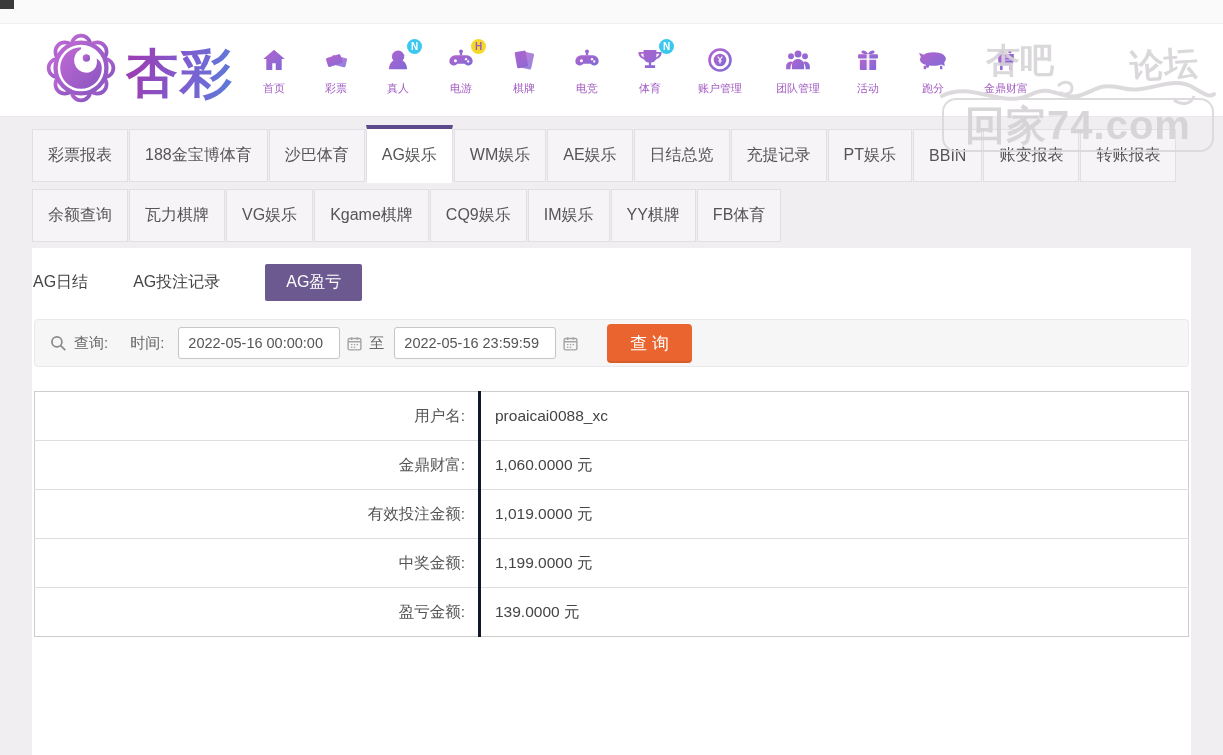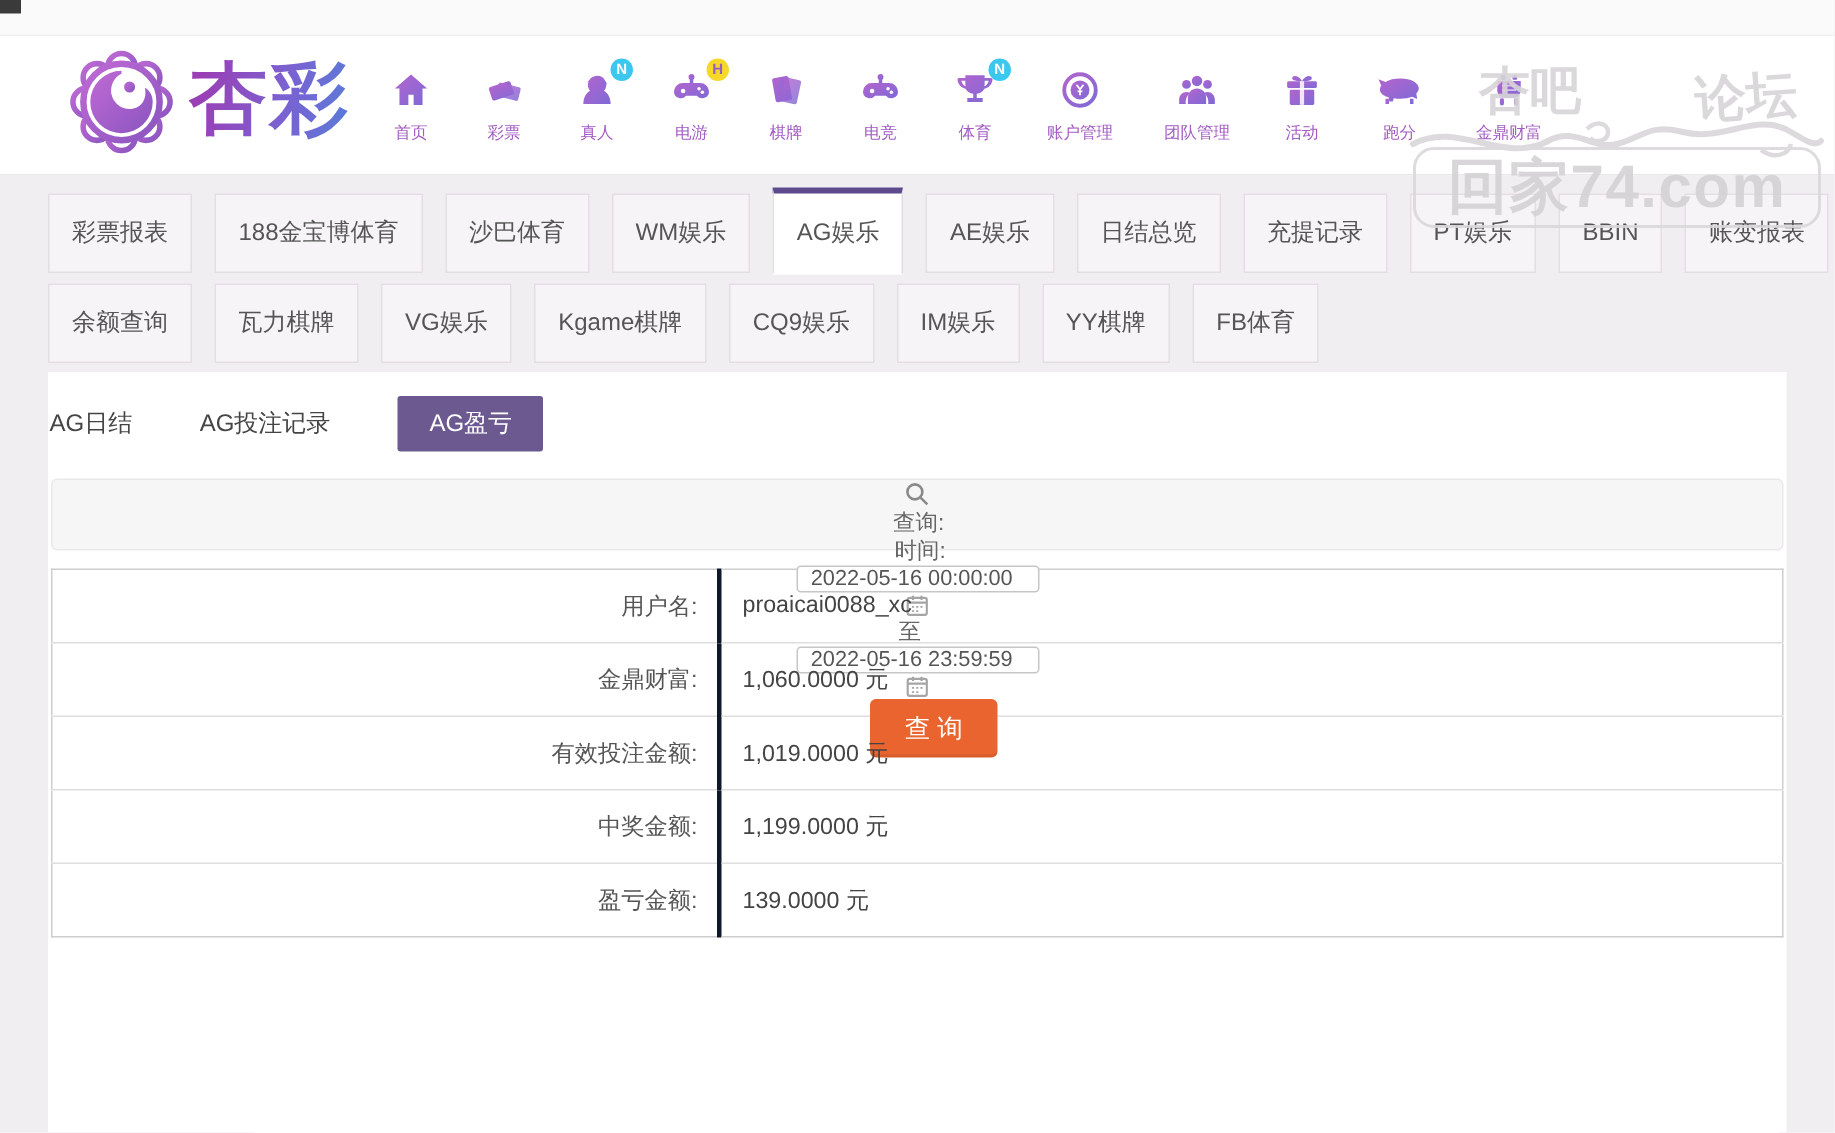--- a/index.html
+++ b/index.html
@@ -7,21 +7,21 @@
     font-family:"Liberation Sans","DejaVu Sans",sans-serif; background:#f1eef1; }
   .page { position:relative; width:1223px; height:755px; }
 
   
   .top-strip { height:24px; background:#fafafa; border-bottom:1px solid #f0f0f0; }
   .corner-artifact { position:absolute; left:0; top:0; width:14px; height:9px; background:#3a3a3a; }
 
   
   .header { height:93px; background:#fff; border-bottom:1px solid #eae7ea;
     display:flex; align-items:center; padding-left:44px; position:relative; z-index:10; }
-  .logo { display:flex; align-items:flex-start; gap:8px; margin-right:26px; }
+  .logo { display:flex; align-items:flex-end; gap:8px; margin-right:26px; }
   .logo-text { font-size:52px; font-weight:bold; letter-spacing:2px; color:#8b4fc0;
     background:linear-gradient(100deg,#9a3fb4 10%,#7d5fd0 55%,#5b7ad8 95%);
     -webkit-background-clip:text; background-clip:text; -webkit-text-fill-color:transparent; }
   .nav { display:flex; align-items:flex-end; gap:34px; }
   .nav-item { display:flex; flex-direction:column; align-items:center; gap:5px; cursor:pointer; }
   .nav-icon-wrap { position:relative; height:32px; display:flex; align-items:center; }
   .nav-label { font-size:11px; color:#a35cc2; white-space:nowrap; }
   .badge { position:absolute; top:-5px; right:-10px; width:15px; height:15px; border-radius:50%;
     font-size:10px; font-weight:bold; display:flex; align-items:center; justify-content:center; }
   .badge-n { background:#3cc8ee; color:#fff; }
@@ -32,33 +32,33 @@
     pointer-events:none; color:#d7d4d7; opacity:.9; }
   .wm-a { position:absolute; left:48px; top:2px; font-size:34px; font-weight:bold; }
   .wm-b { position:absolute; left:192px; top:6px; font-size:34px; font-weight:bold; transform:rotate(-4deg); }
   .wm-swirl { position:absolute; left:0; top:40px; }
   .wm-box { position:absolute; left:4px; top:62px; width:272px; height:54px;
     border:2px solid #dbd8db; border-radius:14px; text-align:center; line-height:50px;
     font-size:40px; font-weight:bold; letter-spacing:1px; color:#d5d2d5; }
 
   
   .main { padding:12px 32px 0; }
-  .tab-row { display:flex; gap:15px; margin-bottom:6px; }
+  .tab-row { display:flex; gap:1px; margin-bottom:6px; }
   .tab { background:#f7f4f7; border:1px solid #e3dee3; height:53px; display:flex; align-items:center;
     padding:0 15px; font-size:16px; color:#555; cursor:pointer; white-space:nowrap; }
   .tab.active { background:#fff; border-top:4px solid #5d4a8c; border-bottom-color:#fff;
     margin-top:-4px; height:58px; position:relative; z-index:2; }
 
   .panel { background:#fff; height:507px; padding:12px 1px; }
   .subtabs { display:flex; align-items:center; padding:4px 0 14px; }
   .subtab { font-size:16px; color:#444; margin-right:45px; padding:8px 0; cursor:pointer; }
   .subtab.active { background:#6b5990; color:#fff; padding:8px 21px; border-radius:2px; margin-right:0; }
 
   .searchbar { background:#f7f6f7; border:1px solid #ebe8eb; border-radius:4px; height:48px;
-    display:flex; align-items:center; padding:0 14px; margin:4px 1px 12px;flex-direction:column; }
+    display:flex; align-items:center; padding:0 14px; margin:4px 1px 24px; }
   .search-label { font-size:15px; color:#666; margin:0 4px 0 6px; }
   .time-label { font-size:15px; color:#666; margin:0 14px 0 18px; }
   .date-input { width:162px; height:32px; border:1px solid #c6c6c6; border-radius:3px;
     padding:0 9px; font-size:14.5px; color:#555; background:#fff;
     font-family:"Liberation Sans","DejaVu Sans",sans-serif; }
   .cal-icon { margin:0 6px; display:flex; }
   .to-sep { font-size:15px; color:#666; margin-right:10px; }
   .query-btn { margin-left:22px; background:#e9642e; border:none; border-radius:4px; color:#fff;
     font-size:17px; padding:8px 23px; cursor:pointer; white-space:nowrap;
     box-shadow:inset 0 -2px 0 rgba(0,0,0,.08); font-family:inherit; }
@@ -253,22 +253,22 @@
       <path d="M236 24c8 6 18 4 20-4" fill="none" stroke="#dad7da" stroke-width="3"></path>
     </svg>
     <div class="wm-box">回家74.com</div>
   </div>
 
   <main class="main">
     <div class="tab-row">
       <div class="tab">彩票报表</div>
       <div class="tab">188金宝博体育</div>
       <div class="tab">沙巴体育</div>
+      <div class="tab active">AG娱乐</div>
       <div class="tab">WM娱乐</div>
-      <div class="tab active">AG娱乐</div>
       <div class="tab">AE娱乐</div>
       <div class="tab">日结总览</div>
       <div class="tab">充提记录</div>
       <div class="tab">PT娱乐</div>
       <div class="tab">BBIN</div>
       <div class="tab">账变报表</div>
       <div class="tab">转账报表</div>
     </div>
     <div class="tab-row">
       <div class="tab">余额查询</div>

